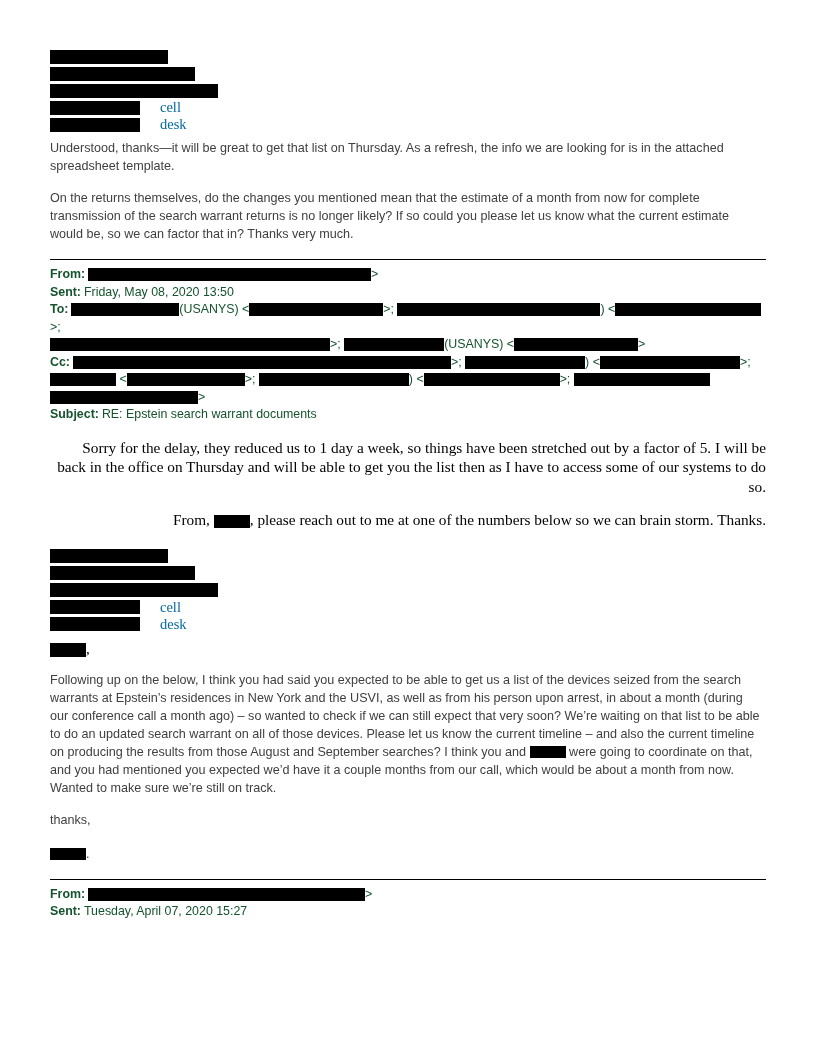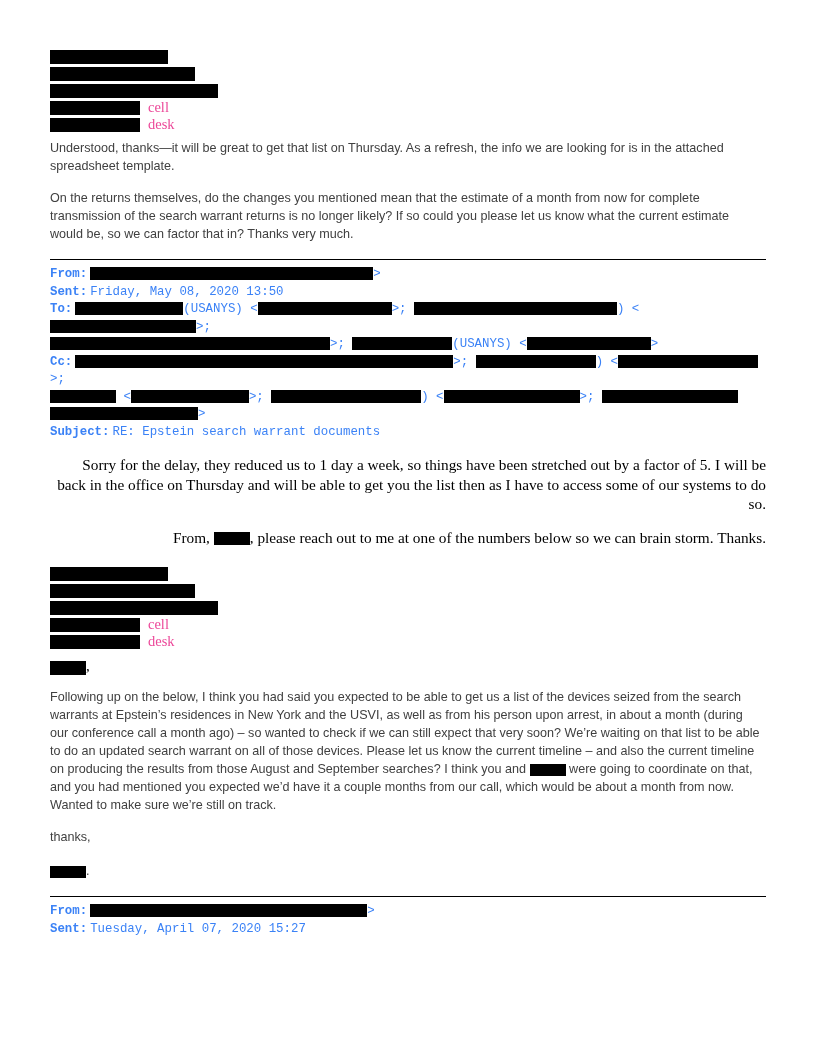--- a/index.html
+++ b/index.html
@@ -47,22 +47,22 @@
     align-items: center;
     height: 17px;
   }
   .sig-row .rb-blk {
     margin: 0;
     height: 14px;
   }
   .sig-label {
     font-family: "Liberation Serif", serif;
     font-size: 14.5px;
-    margin-left: 8px;
-    color: #ec4899;
+    margin-left: 20px;
+    color: #0369a1;
     line-height: 1;
   }
 
   
   .wrote-line {
     font-family: "Liberation Serif", serif;
     font-size: 15px;
     line-height: 20px;
     margin: 10px 0 4px 0;
     white-space: nowrap;
@@ -79,24 +79,24 @@
   }
   .blue-para.tight { margin-bottom: 16px; }
 
   
   .hdr-sep {
     border-top: 1px solid #000;
     margin: 16px 0 6px 0;
     width: 100%;
   }
   .hdr {
-    font-family: Liberation Mono, monospace;
+    font-family: Liberation Sans, sans-serif;
     font-size: 12.4px;
     line-height: 17.5px;
-    color: #3b82f6;
+    color: #14532d;
   }
   .hdr-row {
     display: block;
     margin-bottom: 0px;
   }
   .hdr-key {
     font-weight: bold;
     margin-right: 3px;
   }
 

